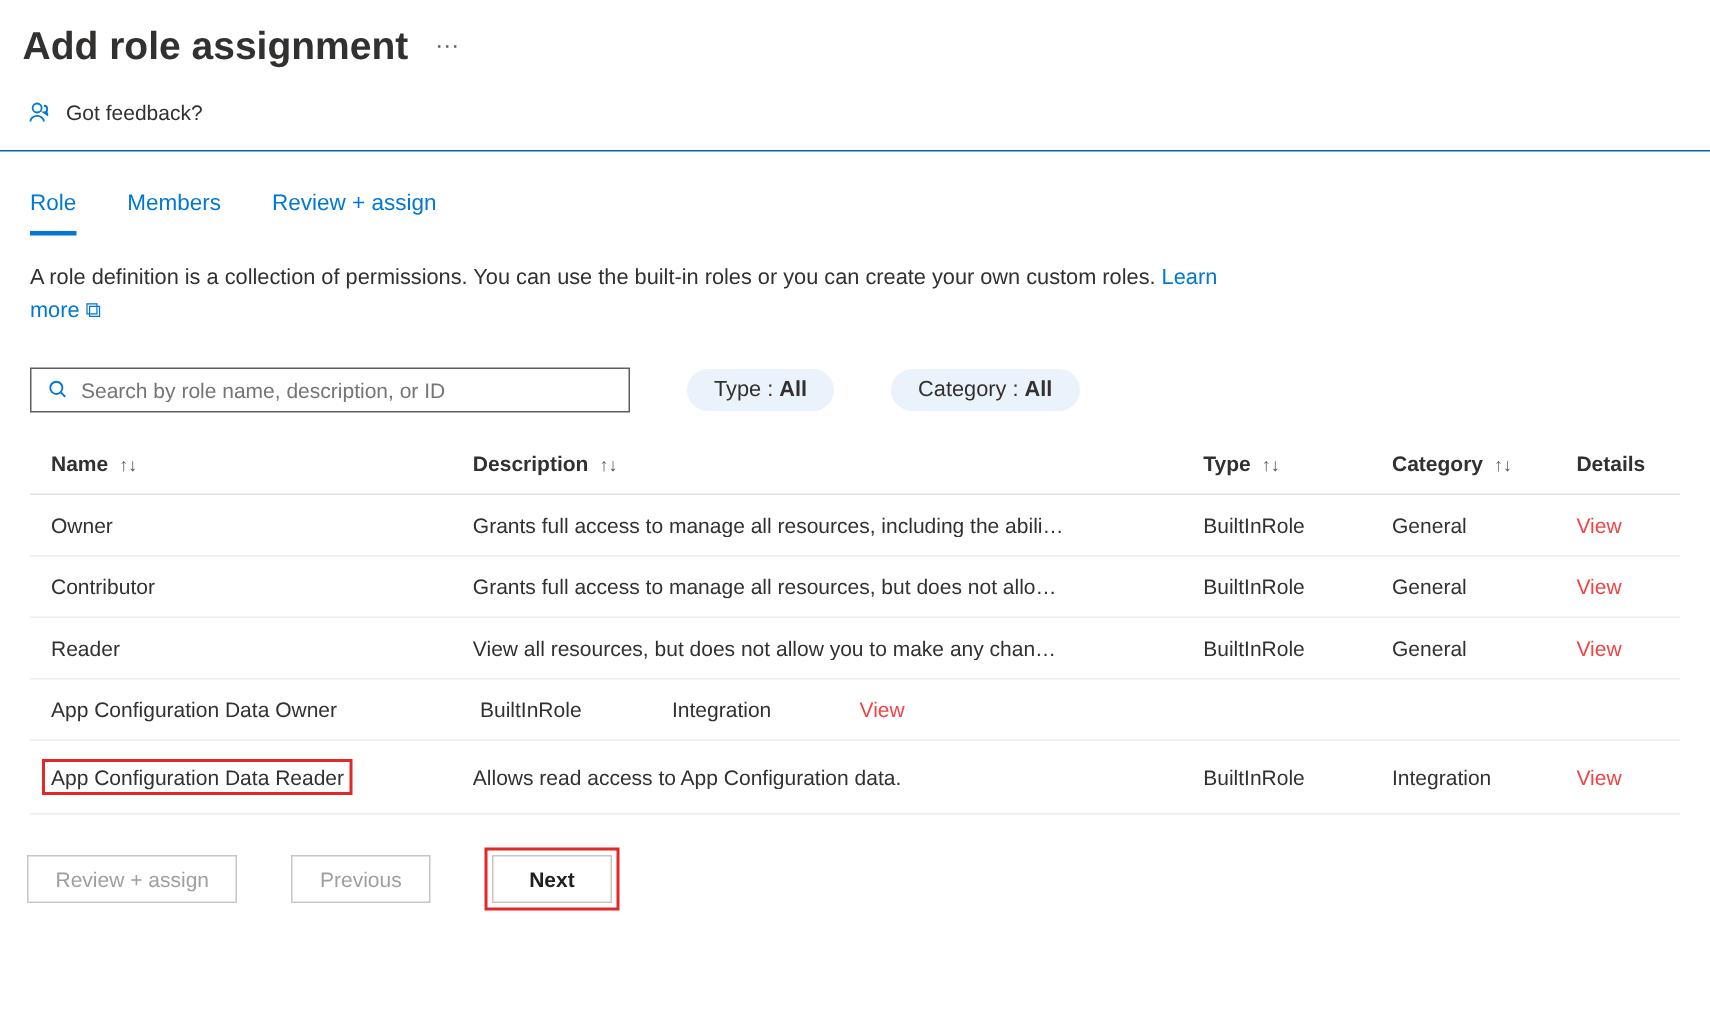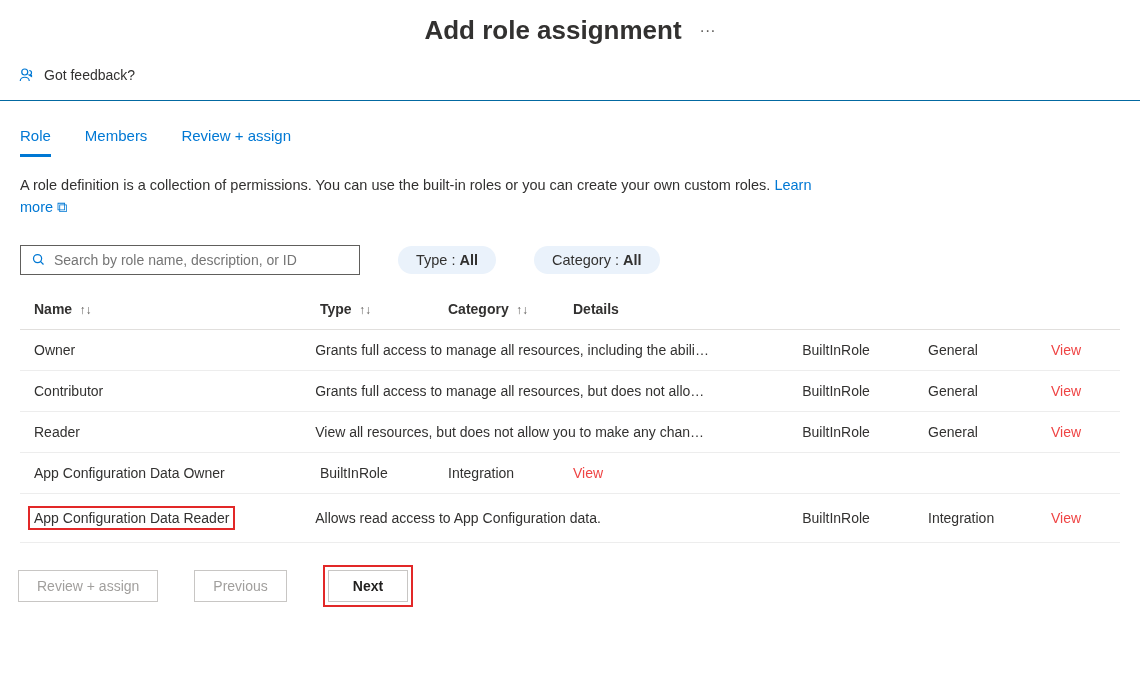--- a/index.html
+++ b/index.html
@@ -1,28 +1,28 @@
 <!DOCTYPE html>
 <html><head>
   <meta charset="utf-8">
   <style>
     * { box-sizing: border-box; margin: 0; padding: 0; }
     body { font-family: "Segoe UI", -apple-system, sans-serif; font-size: 14px; color: #323130; background: #fff; width: 1140px; }
-    .header { padding: 15px 15px 10px 15px; display: flex; align-items: center; gap: 18px; justify-content: center; }
+    .header { padding: 15px 15px 10px 15px; display: flex; align-items: center; gap: 18px; }
     .title { font-size: 26px; font-weight: 600; }
     .more { font-size: 16px; color: #605e5c; cursor: pointer; }
     .feedback { padding: 10px 18px 16px 18px; display: flex; align-items: center; gap: 8px; border-bottom: 1px solid #0369a1; color: #323130; }
     .feedback-icon { color: #0078d4; }
     .tabs { display: flex; gap: 34px; padding: 18px 20px 0 20px; align-items: center; }
     .tab { color: #0078d4; font-size: 15px; padding: 8px 0 10px 0; cursor: pointer; border-bottom: 3px solid transparent; }
     .tab.active { border-bottom: 3px solid #0078d4; font-weight: 400; }
     .desc { padding: 18px 20px 6px 20px; font-size: 14.5px; line-height: 1.5; max-width: 840px; }
     .desc a { color: #0078d4; text-decoration: none; }
     .toolbar { display: flex; align-items: center; gap: 38px; padding: 20px 20px 14px 20px; }
-    .search { display: flex; align-items: center; gap: 8px; border: 1px solid #605e5c; padding: 6px 10px; width: 340px; }
+    .search { display: flex; align-items: center; gap: 8px; border: 1px solid #605e5c; padding: 6px 10px; width: 400px; }
     .search input { border: none; outline: none; flex: 1; font-size: 14px; }
     .search-icon { color: #0078d4; }
     .pill { background: #eaf2fb; border-radius: 16px; padding: 6px 18px; font-size: 14.5px; cursor: pointer; }
     .pill .b { font-weight: 700; }
     .table { width: 100%; padding: 0 20px; }
     .thead, .row { display: flex; align-items: center; padding: 12px 14px; border-bottom: 1px solid #ededed; }
     .thead { font-weight: 600; border-bottom: 1px solid #e1dfdd; }
     .c-name { width: 286px; }
     .c-desc { width: 495px; white-space: nowrap; overflow: hidden; text-overflow: ellipsis; padding-right: 10px;}
     .c-type { width: 128px; }
@@ -80,20 +80,21 @@
     <span>Type : </span><span class="b">All</span>
   </div>
   <div class="pill">
     <span>Category : </span><span class="b">All</span>
   </div>
 </div>
 
 <div class="table">
   <div class="thead">
     <div class="c-name"><span>Name</span><span class="sort"> ↑↓</span></div>
+    <div class="c-desc"><span>Description</span><span class="sort"> ↑↓</span></div>
     <div class="c-type"><span>Type</span><span class="sort"> ↑↓</span></div>
     <div class="c-cat"><span>Category</span><span class="sort"> ↑↓</span></div>
     <div class="c-det">Details</div>
   </div>
   <div id="rows">
       <div class="row">
         <div class="c-name">Owner</div>
         <div class="c-desc">Grants full access to manage all resources, including the abili…</div>
         <div class="c-type">BuiltInRole</div>
         <div class="c-cat">General</div>

